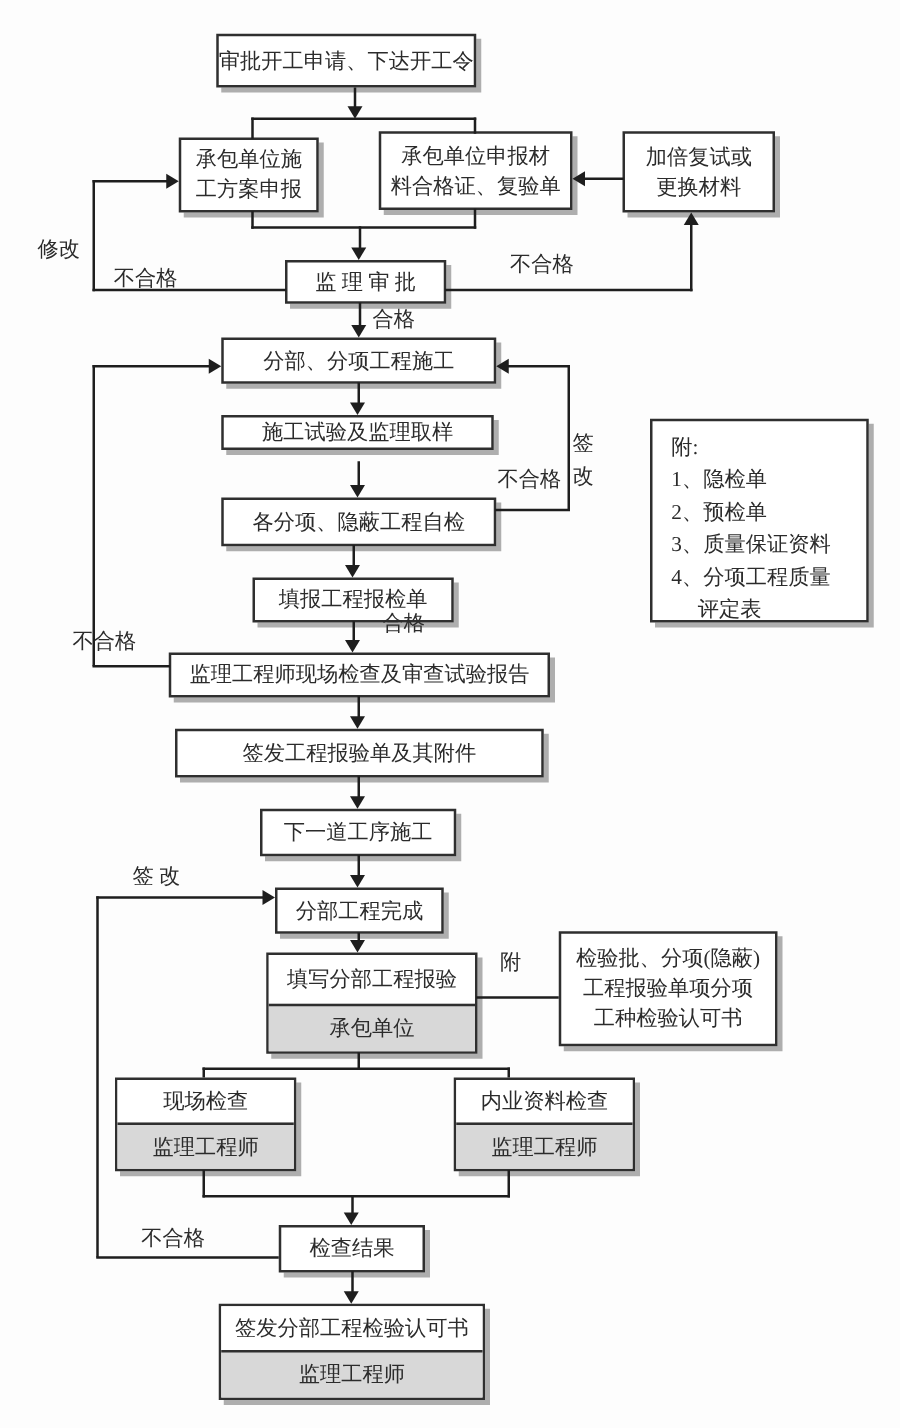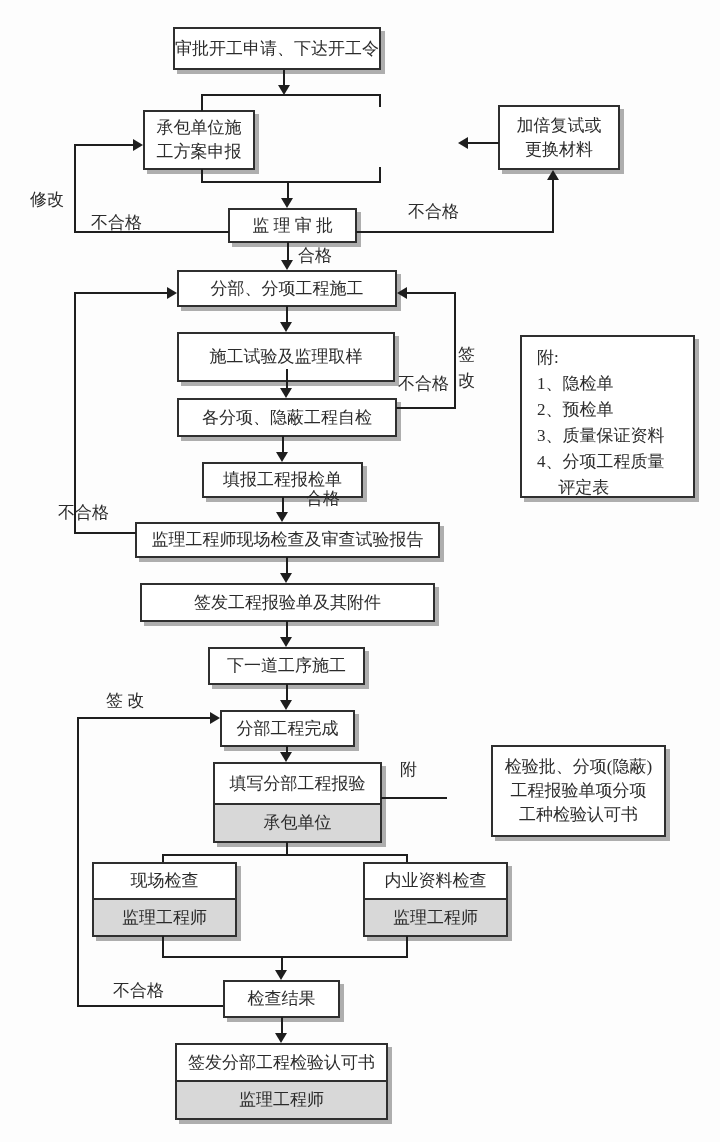--- a/index.html
+++ b/index.html
@@ -24,38 +24,40 @@
   .lbl{position:absolute;font-size:17px;color:#2b2b2b;white-space:pre-line;line-height:26px;}
 </style>
 </head>
 <body>
 
 <div id="canvas">
 
   <div class="box" style="left:173px;top:27px;width:208px;height:43px;"><span>审批开工申请、下达开工令</span></div>
   <div class="box" style="left:143px;top:110px;width:112px;height:60px;"><span>承包单位施
 工方案申报</span></div>
+  <div class="box" style="left:303px;top:105px;width:155px;height:63px;"><span>承包单位申报材
+料合格证、复验单</span></div>
   <div class="box" style="left:498px;top:105px;width:122px;height:65px;"><span>加倍复试或
 更换材料</span></div>
   <div class="box" style="left:228px;top:208px;width:129px;height:35px;"><span>监 理 审 批</span></div>
   <div class="box" style="left:177px;top:270px;width:220px;height:37px;"><span>分部、分项工程施工</span></div>
-  <div class="box" style="left:177px;top:332px;width:218px;height:50px;"><span>施工试验及监理取样</span></div>
+  <div class="box" style="left:177px;top:332px;width:218px;height:28px;"><span>施工试验及监理取样</span></div>
   <div class="box" style="left:177px;top:398px;width:220px;height:39px;"><span>各分项、隐蔽工程自检</span></div>
   <div class="box" style="left:202px;top:462px;width:161px;height:36px;"><span>填报工程报检单</span></div>
   <div class="box" style="left:135px;top:522px;width:305px;height:36px;"><span>监理工程师现场检查及审查试验报告</span></div>
   <div class="box" style="left:140px;top:583px;width:295px;height:39px;"><span>签发工程报验单及其附件</span></div>
   <div class="box" style="left:208px;top:647px;width:157px;height:38px;"><span>下一道工序施工</span></div>
   <div class="box" style="left:220px;top:710px;width:135px;height:37px;justify-content:center;"><span>分部工程完成</span></div>
 
   <div class="box combo" style="left:213px;top:762px;width:169px;height:81px;">
     <div class="top"><span>填写分部工程报验</span></div>
     <div class="bottom" style="height:38px;"><span>承包单位</span></div>
   </div>
 
-  <div class="box" style="left:447px;top:745px;width:175px;height:92px;margin-left:44px;"><span>检验批、分项(隐蔽)
+  <div class="box" style="left:447px;top:745px;width:175px;height:92px;"><span>检验批、分项(隐蔽)
 工程报验单项分项
 工种检验认可书</span></div>
 
   <div class="box combo" style="left:92px;top:862px;width:145px;height:75px;">
     <div class="top"><span>现场检查</span></div>
     <div class="bottom" style="height:37px;"><span>监理工程师</span></div>
   </div>
 
   <div class="box combo" style="left:330px;top:862px;width:145px;height:75px;margin-left:33px;">
     <div class="top"><span>内业资料检查</span></div>

